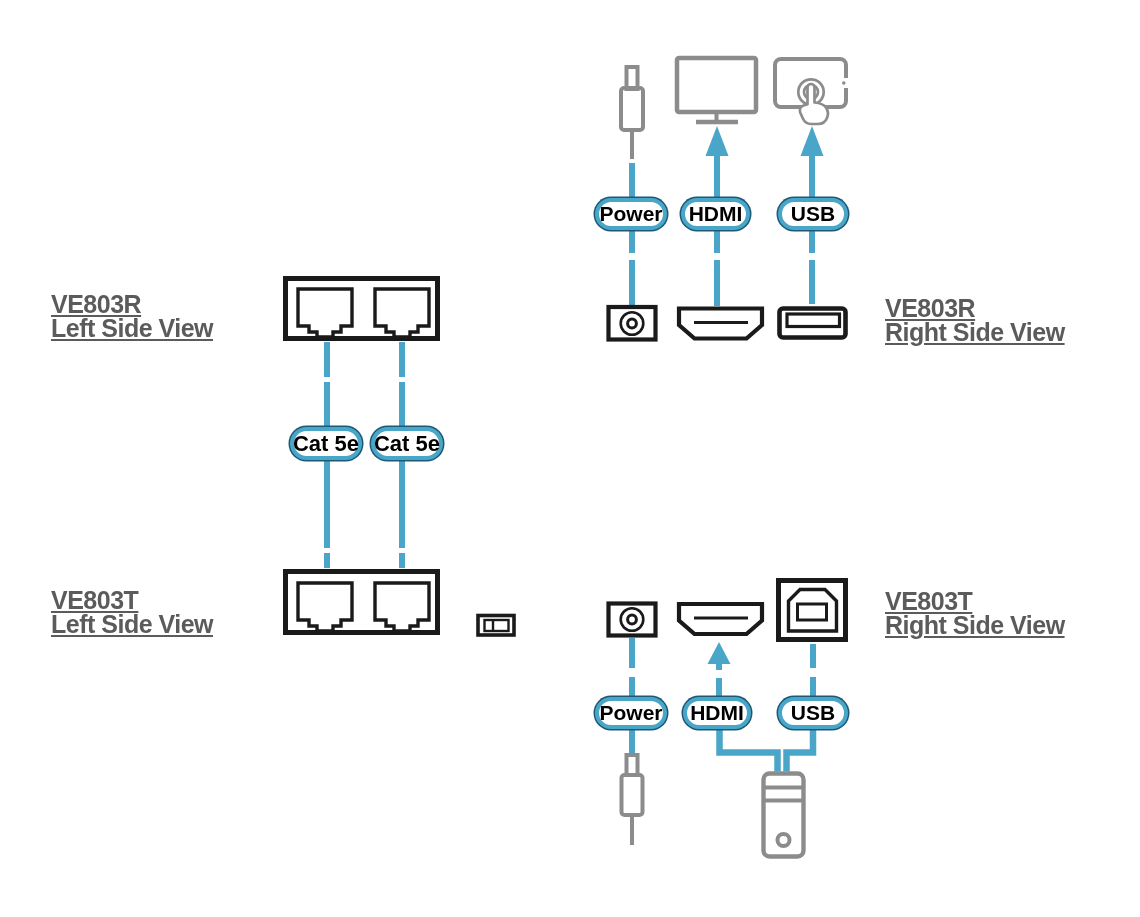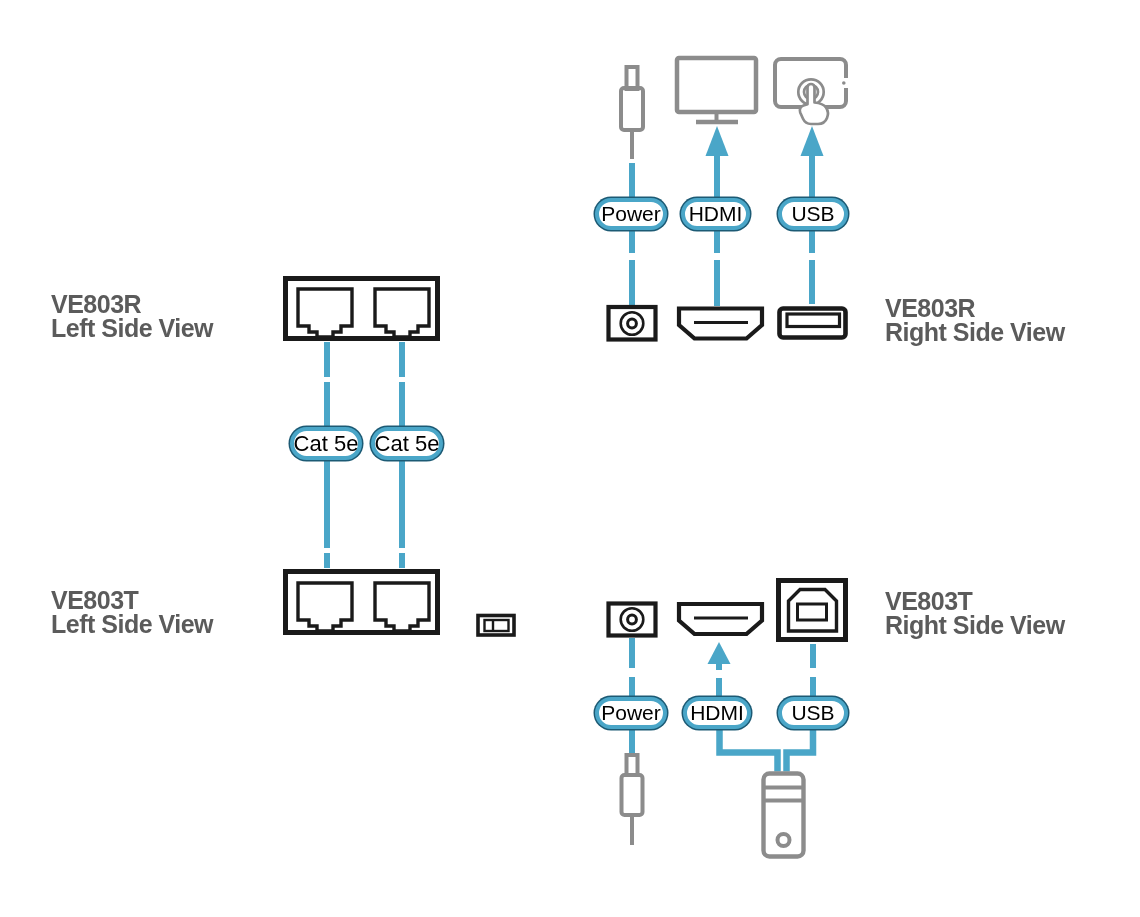--- a/index.html
+++ b/index.html
@@ -16,26 +16,27 @@
   svg.layer{position:absolute;left:0;top:0;z-index:1;}
   .s-gray{stroke:var(--gray);fill:none;}
   .s-black{stroke:var(--black);fill:none;}
   .s-blue{stroke:var(--blue);fill:none;}
   .f-blue{fill:var(--blue);stroke:none;}
   .pill{
     position:absolute;height:32px;box-sizing:border-box;z-index:2;
     background:#fff;border:4px solid var(--blue);border-radius:17px;
     box-shadow:0 0 0 1.5px #1c5a74;
     display:flex;align-items:center;justify-content:center;
-    font-weight:400;font-size:21px;color:#000;white-space:nowrap;
+    font-weight:700;font-size:21px;color:#000;white-space:nowrap;
   }
   .devlabel{
     position:absolute;z-index:2;color:var(--label-gray);
     font-weight:700;font-size:25px;line-height:24px;letter-spacing:-0.5px;
     white-space:nowrap;
+    text-decoration:underline;
   }
 </style>
 </head>
 <body>
 
 <div class="stage">
 
   <svg class="layer" width="1140" height="917" viewBox="0 0 1140 917">
 
     <g>

